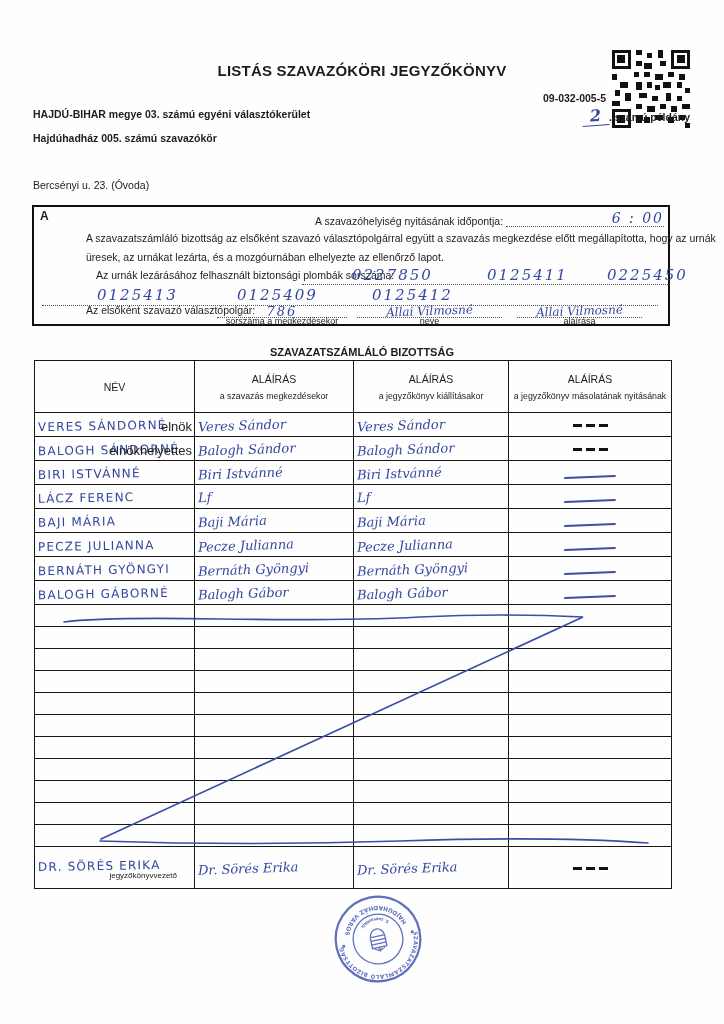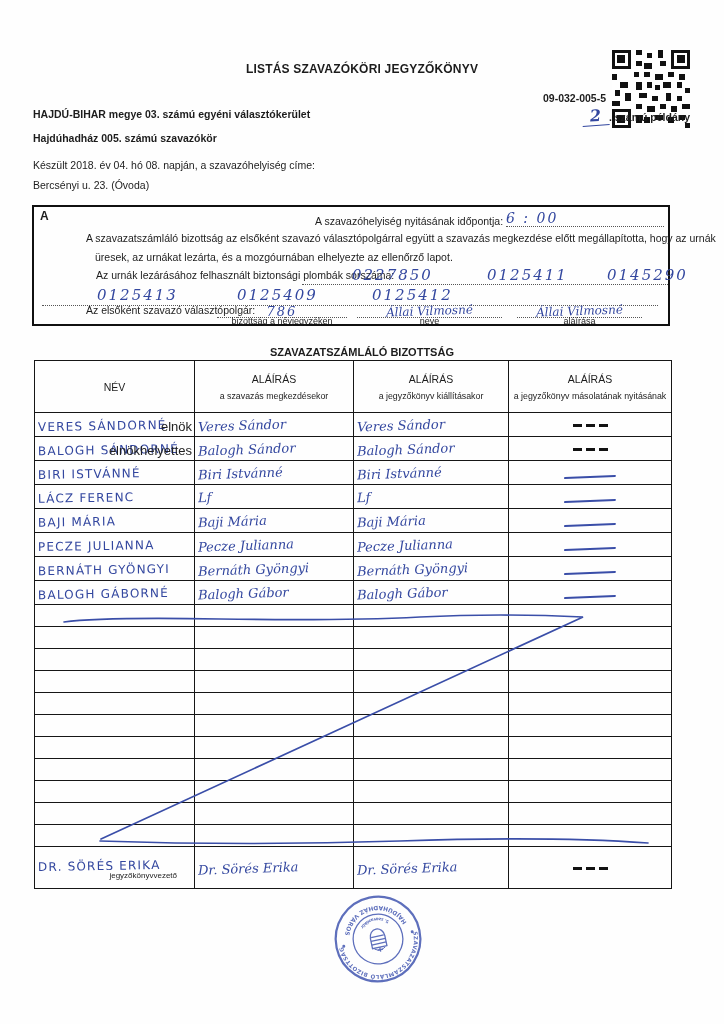--- a/index.html
+++ b/index.html
@@ -1,36 +1,36 @@
 <!DOCTYPE html>
 <html><head>
 <meta charset="utf-8">
 <style>
   html,body{margin:0;padding:0;background:#e8e8e8;}
   .page{position:relative;width:724px;height:1024px;background:#fefefe;overflow:hidden;
         font-family:"Liberation Sans",sans-serif;color:#1c1c1c;}
   .abs{position:absolute;}
-  .title{left:0;top:62px;width:100%;text-align:center;font-size:12px;font-weight:bold;letter-spacing:.2px;}
+  .title{left:0;top:62px;width:100%;text-align:center;font-size:15px;font-weight:bold;letter-spacing:.2px;}
   .doccode{top:92px;right:118px;font-size:10.5px;font-weight:bold;}
   .copyline{top:106px;right:34px;font-size:10.5px;font-weight:bold;white-space:nowrap;}
   .districts{left:33px;font-size:10.5px;font-weight:bold;}
   .plain{left:33px;font-size:10.5px;}
   .hand-caps{font-family:"DejaVu Sans",sans-serif;color:#33479f;font-size:12px;letter-spacing:1.2px;
              transform:rotate(-1deg);display:inline-block;white-space:nowrap;}
   .sig{font-family:"DejaVu Serif",serif;font-style:italic;color:#33479f;font-size:13px;
        transform:rotate(-2deg);display:inline-block;white-space:nowrap;}
   .hand-num{font-family:"DejaVu Serif",serif;font-style:italic;color:#33479f;font-size:15px;letter-spacing:2px;white-space:nowrap;}
   .hand2{font-family:"DejaVu Serif",serif;font-style:italic;color:#33479f;font-size:16px;
          display:inline-block;transform:rotate(-4deg);border-bottom:1.3px solid #33479f;padding:0 8px;}
   
   .boxa{left:32px;top:205px;width:634px;height:117px;border:2.5px solid #101010;font-size:10.5px;}
   .boxa .lbl{position:absolute;left:6px;top:2px;font-weight:bold;font-size:12px;}
   .opening{position:absolute;right:4px;top:5px;white-space:nowrap;}
   .dots{border-bottom:1.6px dotted #555;}
-  .opening .dots{display:inline-block;width:158px;text-align:left;height:14px;}
+  .opening .dots{display:inline-block;width:158px;text-align:right;height:14px;}
   .opening .hand-num{font-size:14px;position:relative;top:-2px;}
   .para{position:absolute;left:52px;width:578px;white-space:nowrap;}
   .sealsline{position:absolute;left:52px;top:62px;right:4px;white-space:nowrap;margin-left:10px;}
   .sealdots1{position:absolute;left:268px;right:0;top:62px;height:15px;border-bottom:1.6px dotted #555;}
   .sealdots1 span,.sealdots2 span{position:absolute;top:-3px;}
   .sealdots2{position:absolute;left:8px;right:10px;top:82px;height:16px;border-bottom:1.6px dotted #555;}
   .voterlabel{position:absolute;left:52px;top:97px;}
   .seg{position:absolute;top:97px;height:13px;border-bottom:1.6px dotted #555;text-align:center;}
   .seg .hand-num{font-size:13px;}
   .seg .sig{font-size:12px;}
@@ -116,52 +116,51 @@
     </g>
   </svg>
 
   <div class="abs doccode">09-032-005-5</div>
   <div class="abs copyline">
     <span class="hand2">2</span><span>. számú példány</span>
   </div>
 
   <div class="abs districts" style="top:108px;">HAJDÚ-BIHAR megye 03. számú egyéni választókerület</div>
   <div class="abs districts" style="top:132px;">Hajdúhadház 005. számú szavazókör</div>
-  <div class="abs plain" style="top:159px;">Készült 2018. év 04. hó 08. napján, a szavazóhelyiség címe:</div>
   <div class="abs plain" style="top:179px;">Bercsényi u. 23. (Óvoda)</div>
 
   <div class="abs boxa">
     <span class="lbl">A</span>
 
     <div class="opening">
       <span>A szavazóhelyiség nyitásának időpontja:</span>
       <span class="dots"><span class="hand-num">6 : 00</span></span>
     </div>
 
     <div class="para" style="top:25px;">A szavazatszámláló bizottság az elsőként szavazó választópolgárral együtt a szavazás megkezdése előtt megállapította, hogy az urnák</div>
-    <div class="para" style="top:44px;margin-left:9px;">üresek, az urnákat lezárta, és a mozgóurnában elhelyezte az ellenőrző lapot.</div>
+    <div class="para" style="top:44px;">üresek, az urnákat lezárta, és a mozgóurnában elhelyezte az ellenőrző lapot.</div>
 
     <div class="sealsline">Az urnák lezárásához felhasznált biztonsági plombák sorszáma:</div>
     <div class="sealdots1">
       <span class="hand-num" style="left:50px;">0227850</span>
       <span class="hand-num" style="left:185px;">0125411</span>
-      <span class="hand-num" style="left:305px;">0145290</span>
+      <span class="hand-num" style="left:305px;">0225450</span>
     </div>
     <div class="sealdots2">
       <span class="hand-num" style="left:55px;">0125413</span>
       <span class="hand-num" style="left:195px;">0125409</span>
       <span class="hand-num" style="left:330px;">0125412</span>
     </div>
 
     <div class="voterlabel">Az elsőként szavazó választópolgár:</div>
     <div class="seg" style="left:183px;width:130px;"><span class="hand-num">786</span></div>
     <div class="seg" style="left:323px;width:145px;"><span class="sig">Állai Vilmosné</span></div>
     <div class="seg" style="left:483px;width:125px;"><span class="sig">Állai Vilmosné</span></div>
     <div class="sublabels">
-      <span style="left:183px;width:130px;">bizottság a névjegyzéken</span>
+      <span style="left:183px;width:130px;">sorszáma a megkezdésekor</span>
       <span style="left:323px;width:145px;">neve</span>
       <span style="left:483px;width:125px;">aláírása</span>
     </div>
   </div>
 
   <div class="abs ttl">SZAVAZATSZÁMLÁLÓ BIZOTTSÁG</div>
 
   <table class="committee">
     <colgroup>
         <col style="width:160px">

